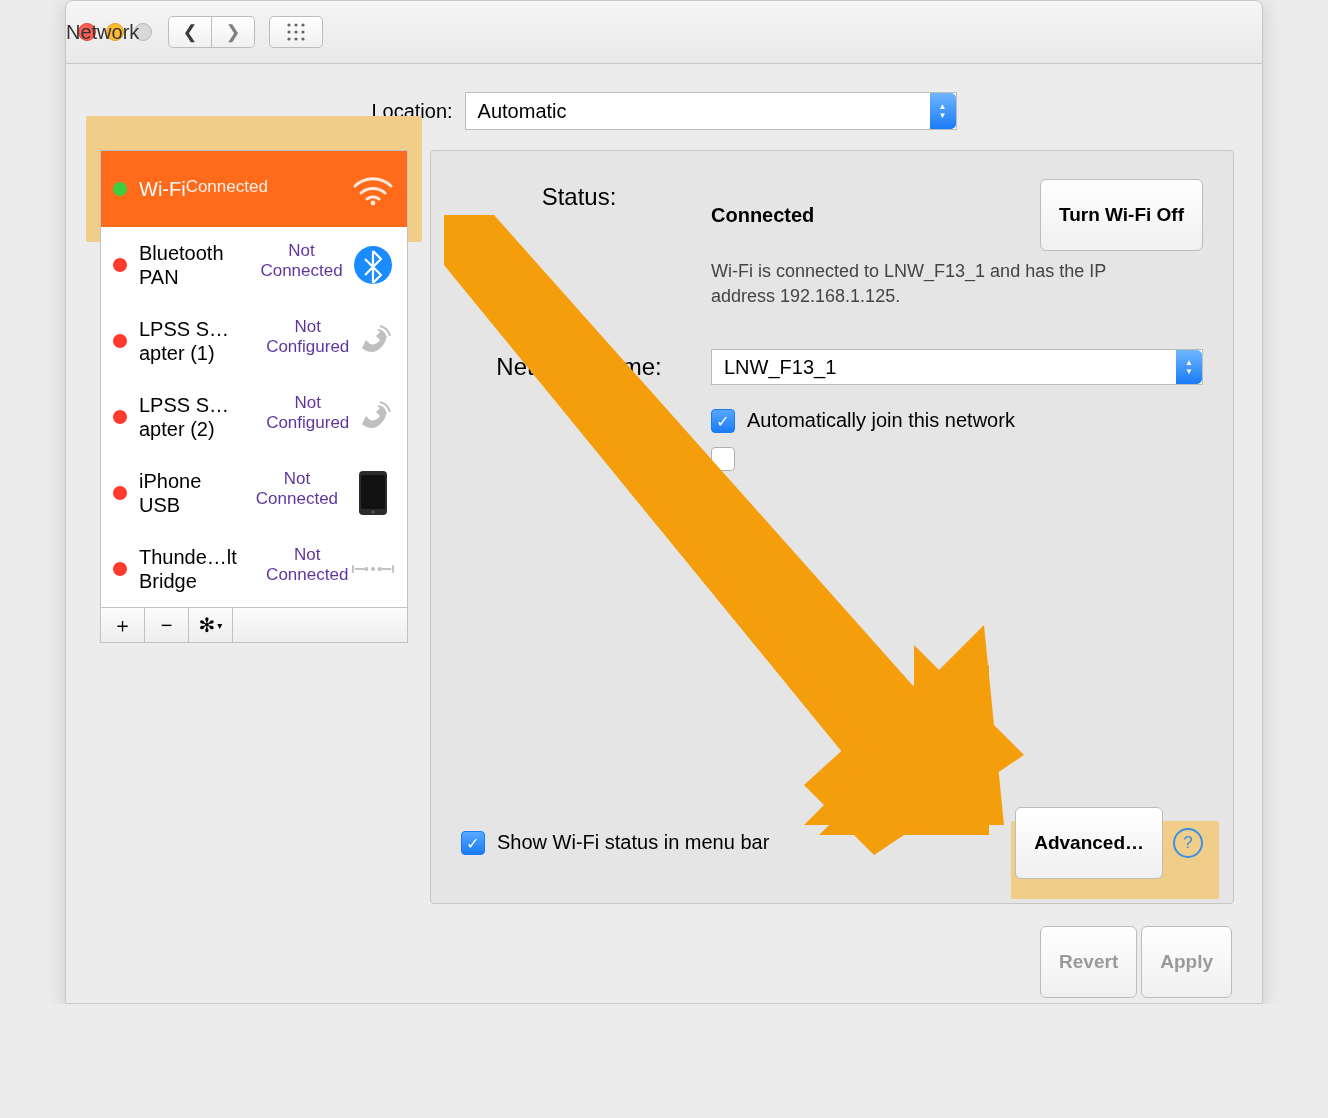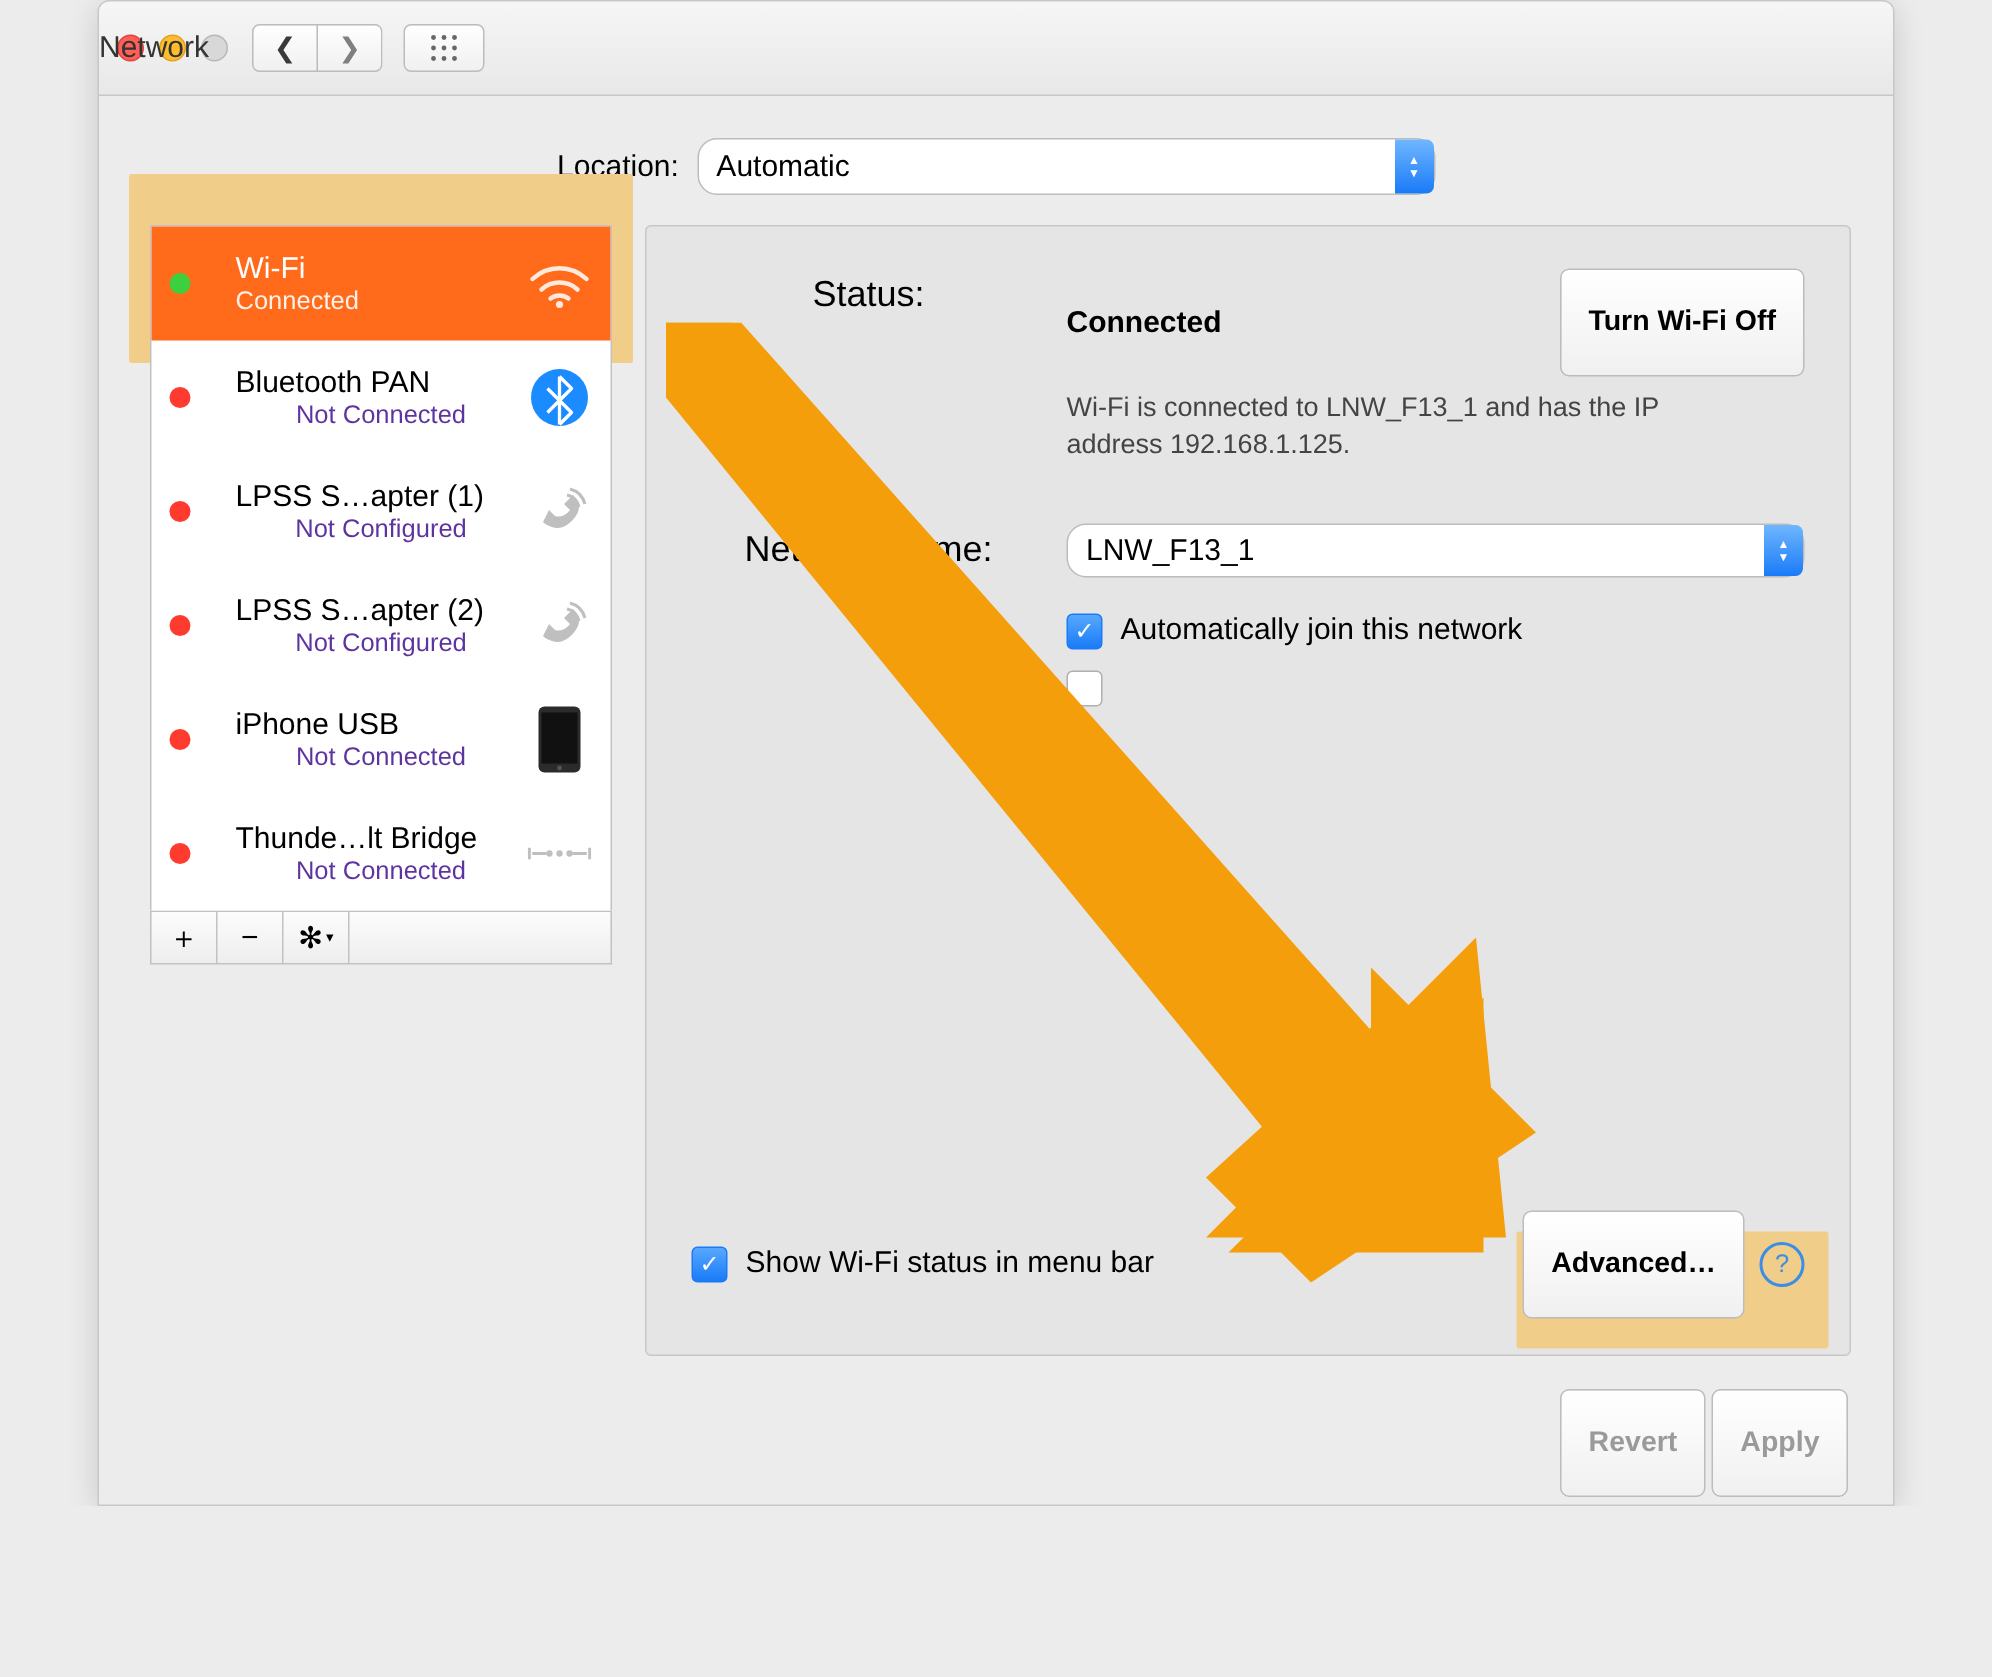--- a/index.html
+++ b/index.html
@@ -14,35 +14,35 @@
   .nav-group{display:flex;margin-right:8px;}
   .nav-btn{width:42px;height:30px;background:linear-gradient(#ffffff,#f0f0f0);border:1px solid #bcbcbc;display:flex;align-items:center;justify-content:center;font-size:18px;color:#808080;}
   .nav-btn.left{border-radius:5px 0 0 5px;color:#3a3a3a;}
   .nav-btn.right{border-radius:0 5px 5px 0;border-left:none;}
   .grid-btn{width:52px;height:30px;background:linear-gradient(#ffffff,#f0f0f0);border:1px solid #bcbcbc;border-radius:5px;display:flex;align-items:center;justify-content:center;margin-left:6px;color:#555;font-size:14px;letter-spacing:-2px;}
   .win-title{position:absolute;left:0;right:0;text-align:left;font-size:20px;color:#333;pointer-events:none;}
   .search{margin-left:auto;width:266px;height:32px;background:#fff;border:1px solid #c5c5c5;border-radius:5px;display:flex;align-items:center;padding:0 10px;color:#9a9a9a;font-size:18px;}
   .search svg{margin-right:6px;}
   
   .location-row{display:flex;align-items:center;justify-content:center;margin:28px 0 20px;font-size:20px;gap:12px;}
-  .select{position:relative;height:36px;background:#fff;border:1px solid #bcbcbc;border-radius:13px;display:flex;align-items:center;padding:0 36px 0 12px;font-size:20px;min-width:300px;}
+  .select{position:relative;height:36px;background:#fff;border:1px solid #bcbcbc;border-radius:0;display:flex;align-items:center;padding:0 36px 0 12px;font-size:20px;min-width:300px;}
   .select .stepper{position:absolute;right:0;top:0;bottom:0;width:26px;background:linear-gradient(#6fb6ff,#1a7bf7);border-radius:0 5px 5px 0;display:flex;flex-direction:column;align-items:center;justify-content:center;color:#fff;font-size:8px;gap:0;}
   .select .stepper:before{content:"▲";font-size:8px;}
   .select .stepper:after{content:"▼";font-size:8px;}
   
   .content{display:flex;padding:0 28px 0 34px;gap:0;align-items:flex-start;}
   .sidebar-wrap{position:relative;}
   .sidebar-hl{position:absolute;left:-14px;top:-34px;width:336px;height:126px;background:#f1cd8a;z-index:0;border-radius:2px;}
   .sidebar{width:306px;background:#fff;border:1px solid #c2c2c2;border-bottom:none;position:relative;z-index:1;}
   .sb-item{display:flex;align-items:center;height:76px;padding:0 12px;border-bottom:none;position:relative;}
   .sb-item.sel{background:#ff6b1a;color:#fff;}
   .status-dot{width:14px;height:14px;border-radius:50%;margin-right:12px;flex:none;}
   .status-dot.green{background:#3ecf3e;}
   .status-dot.red{background:#ff3b30;}
-  .sb-text{flex:1;display:flex;flex-direction:column;line-height:1.2;margin-left:18px;}
+  .sb-text{flex:1;display:flex;flex-direction:row;line-height:1.2;}
   .sb-name{font-size:20px;}
   .sb-sub{font-size:17px;opacity:.9;}
   .sb-item:not(.sel) .sb-sub{color:#4c1d95;text-align:center;}
   .sb-icon{width:44px;height:44px;display:flex;align-items:center;justify-content:center;flex:none;}
   .sb-footer{display:flex;border:1px solid #c2c2c2;border-top:1px solid #c2c2c2;background:linear-gradient(#fcfcfc,#eeeeee);height:34px;}
   .sb-footer button{width:44px;border:none;border-right:1px solid #c2c2c2;background:transparent;font-size:20px;display:flex;align-items:center;justify-content:center;}
   .sb-footer .spacer{flex:1;}
   
   .panel{flex:1;margin-left:22px;background:#e5e5e5;border:1px solid #c7c7c7;border-radius:4px;padding:28px 30px 24px 30px;min-height:700px;position:relative;}
   .row{display:flex;align-items:flex-start;margin-bottom:20px;}

